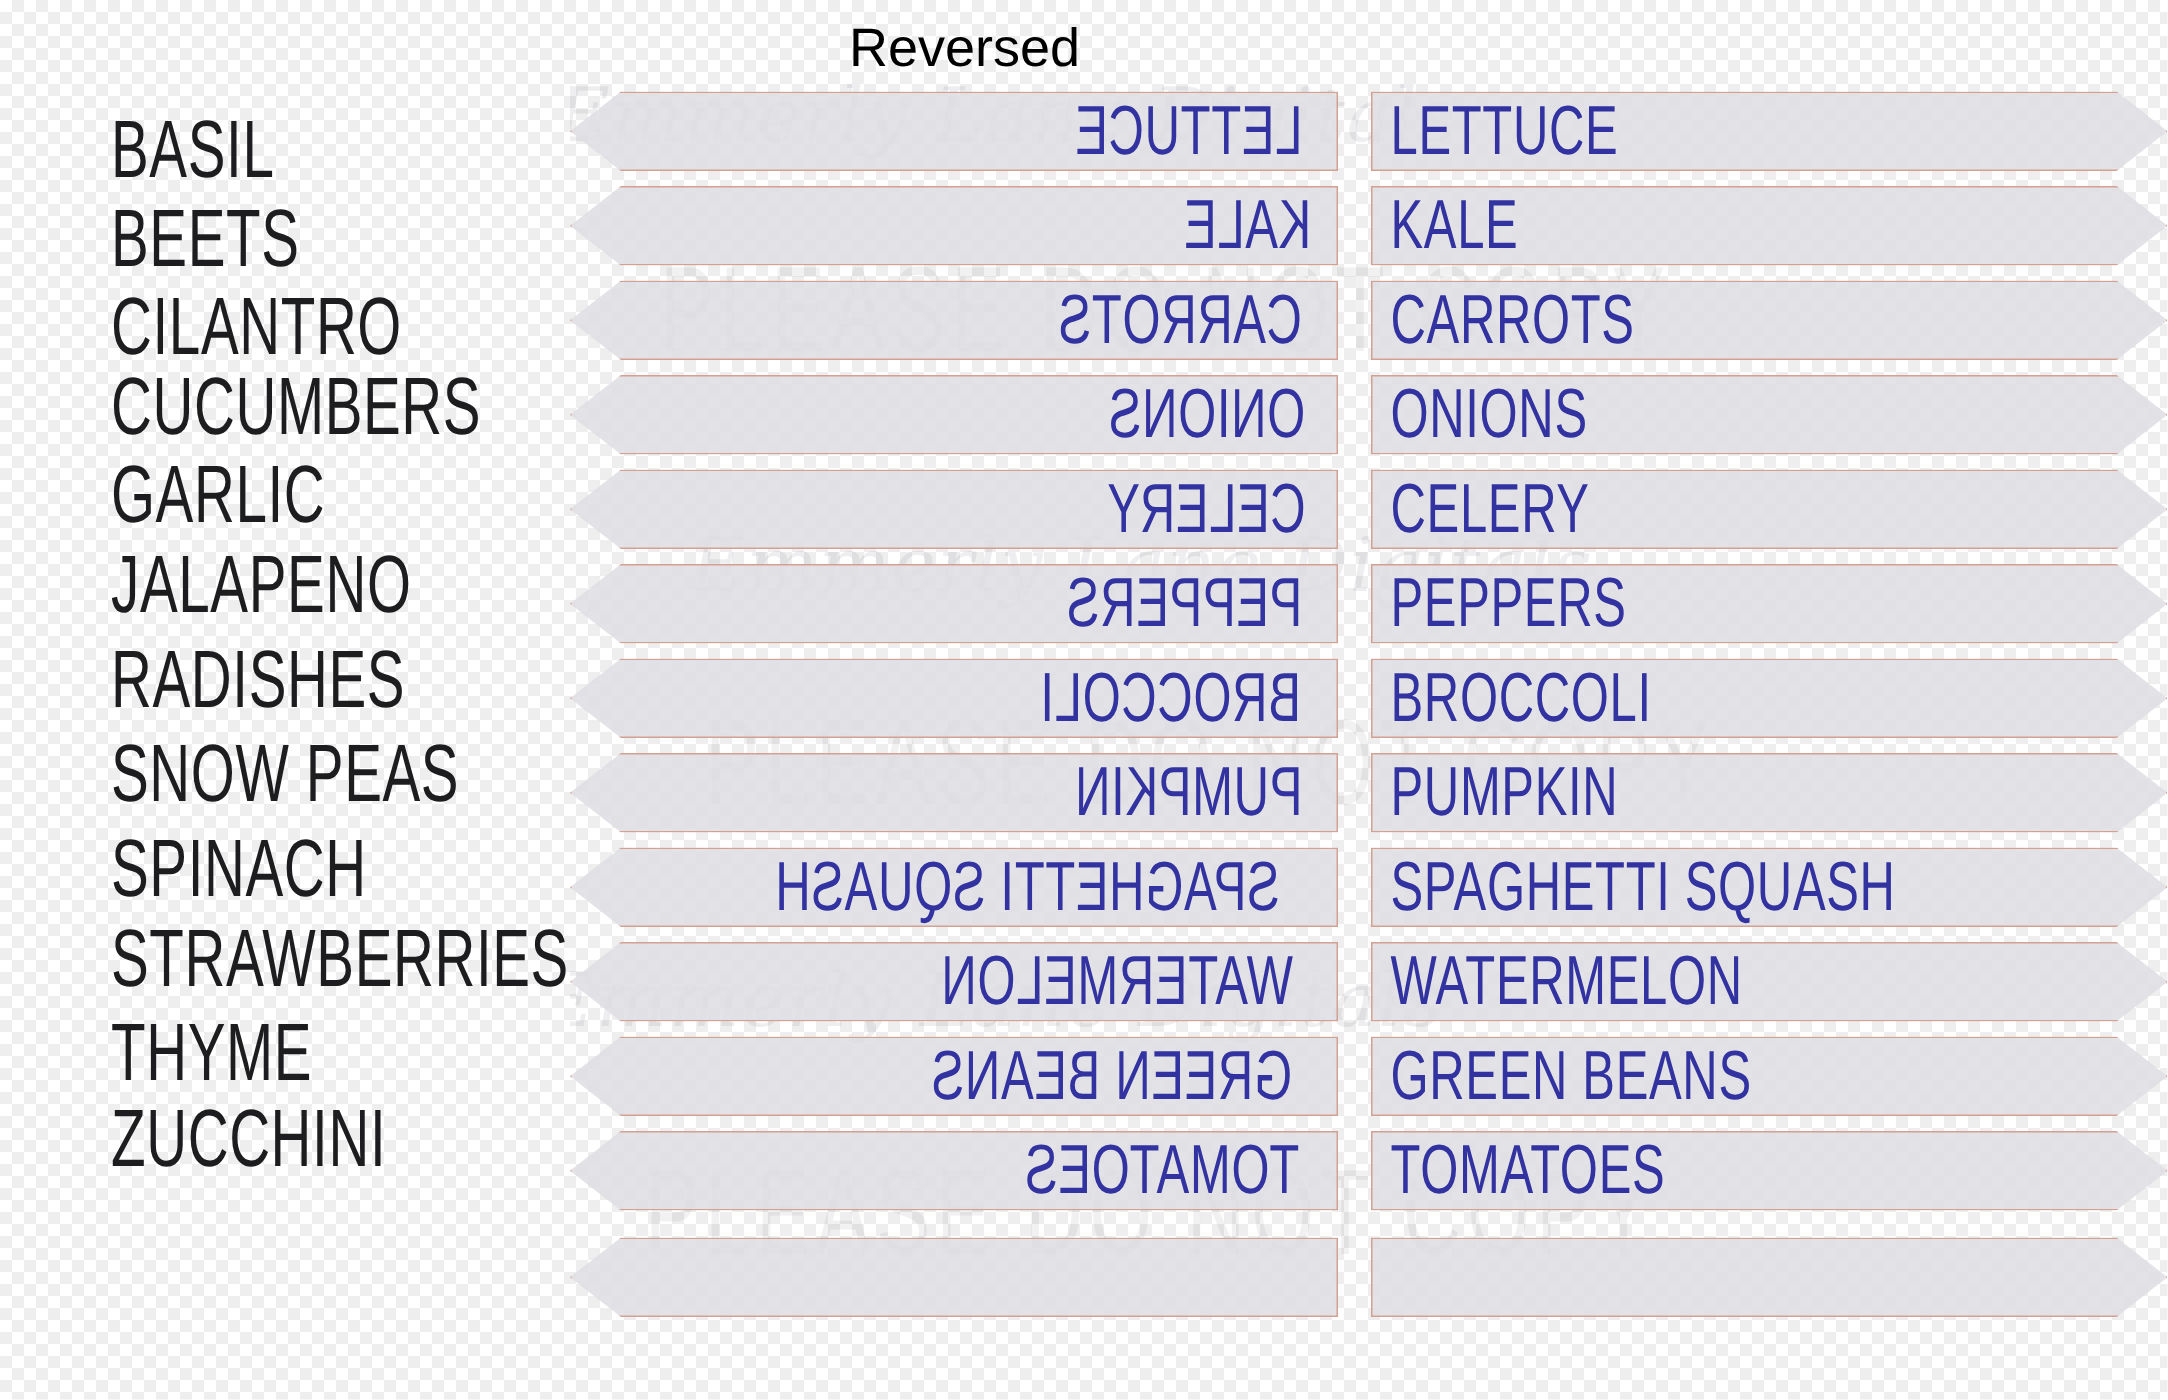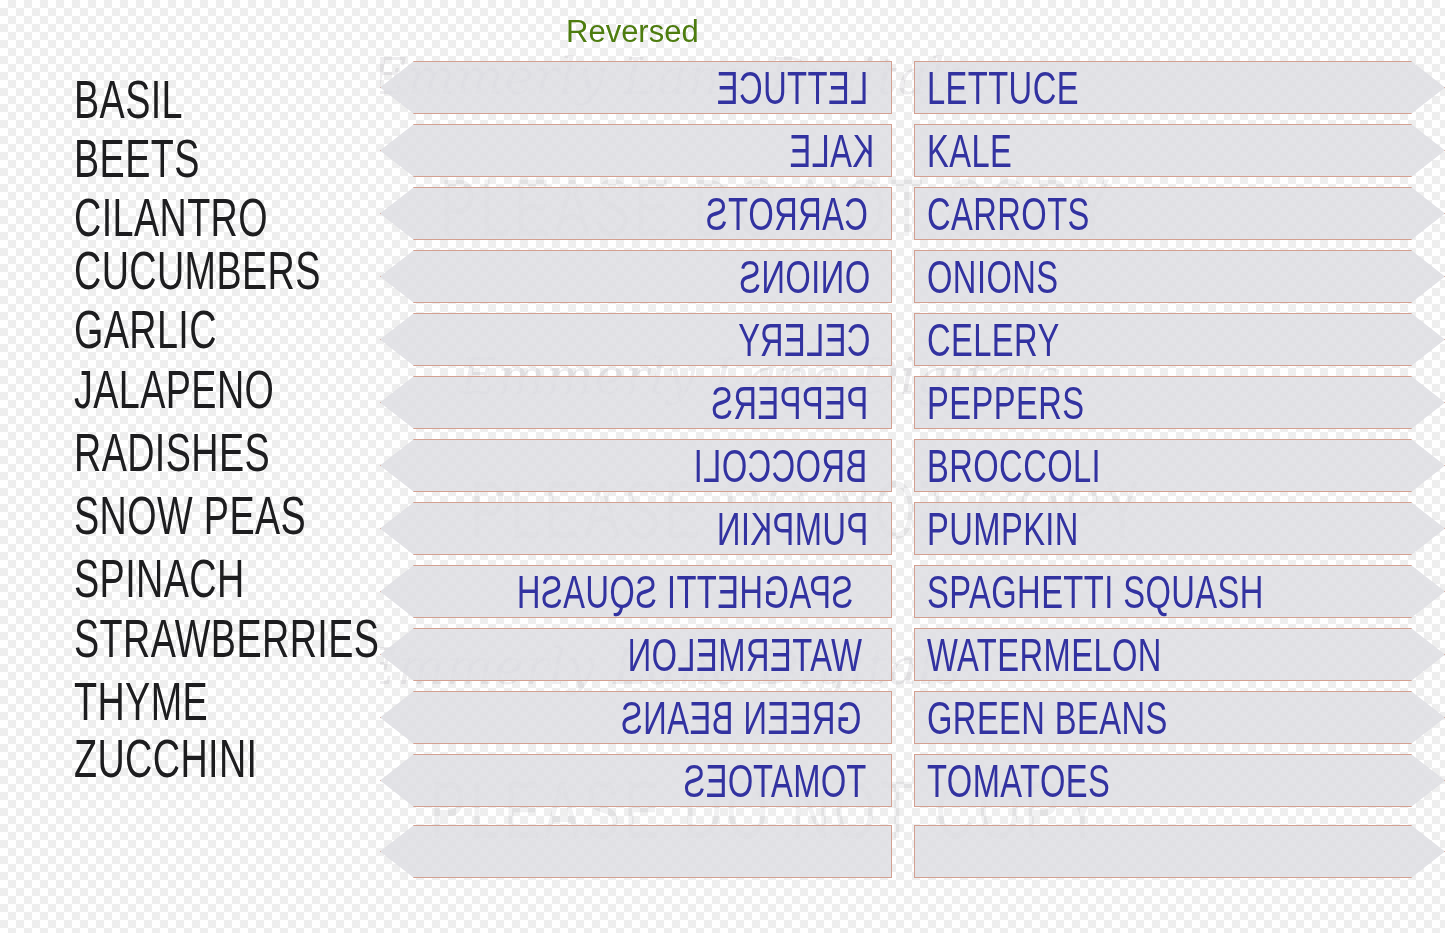--- a/index.html
+++ b/index.html
@@ -74,24 +74,24 @@
     transform-origin: left top;
     white-space: nowrap;
   }
 
   
   #page-title {
     position: absolute;
     left: 566px;
     top: 8px;
     font-family: "Liberation Sans", sans-serif;
-    font-size: 31px;
+    font-size: 36px;
     line-height: 48px;
     font-weight: 400;
-    color: #4d7c0f;
+    color: #000000;
     letter-spacing: 0px;
     z-index: 20;
     text-align: right;
   }
 
   
   #stake-grid {
     position: absolute;
     left: 380px;
     top: 55px;

